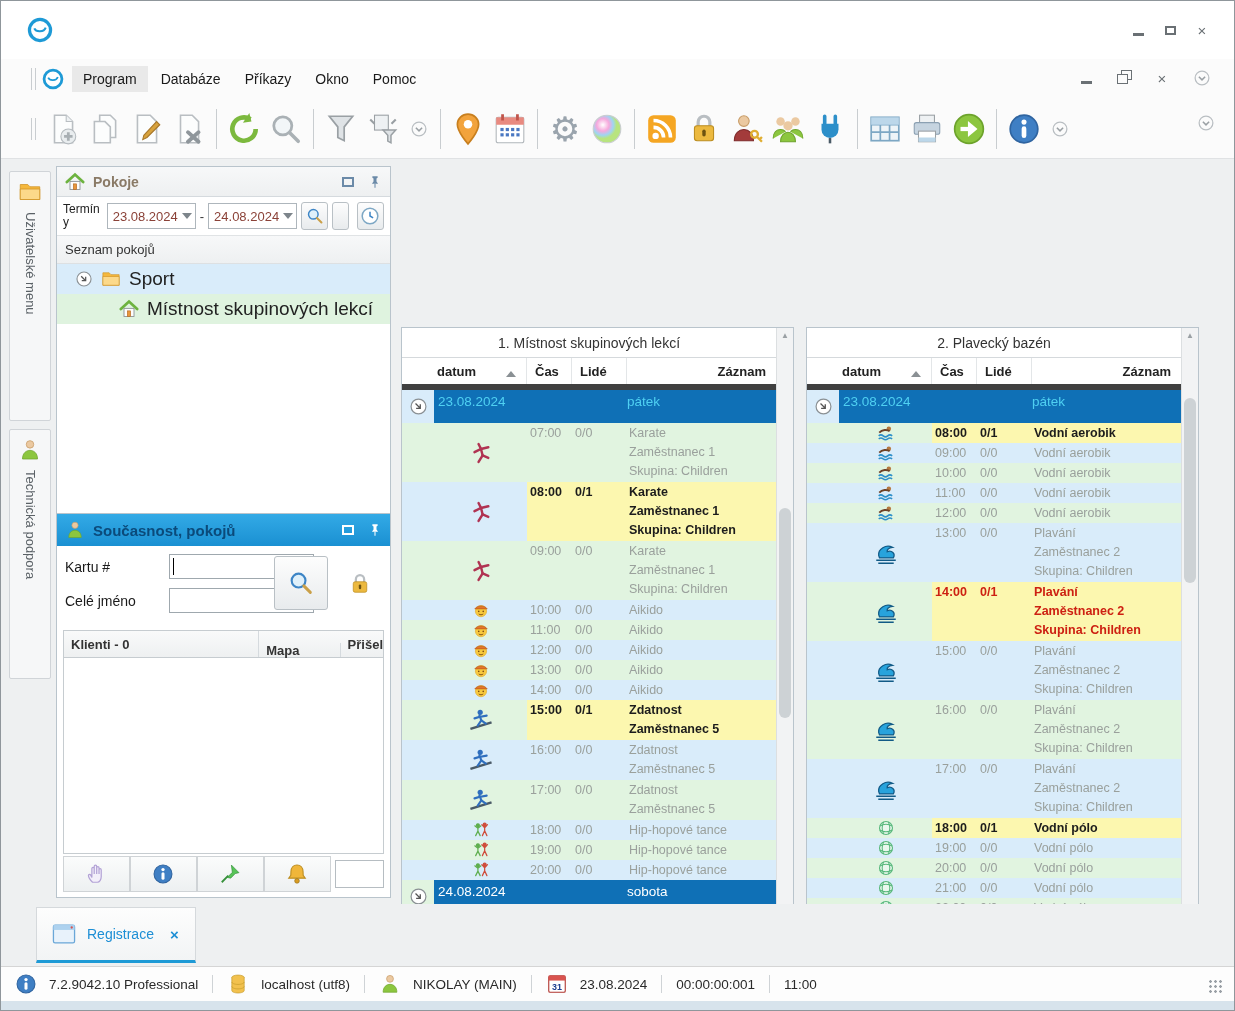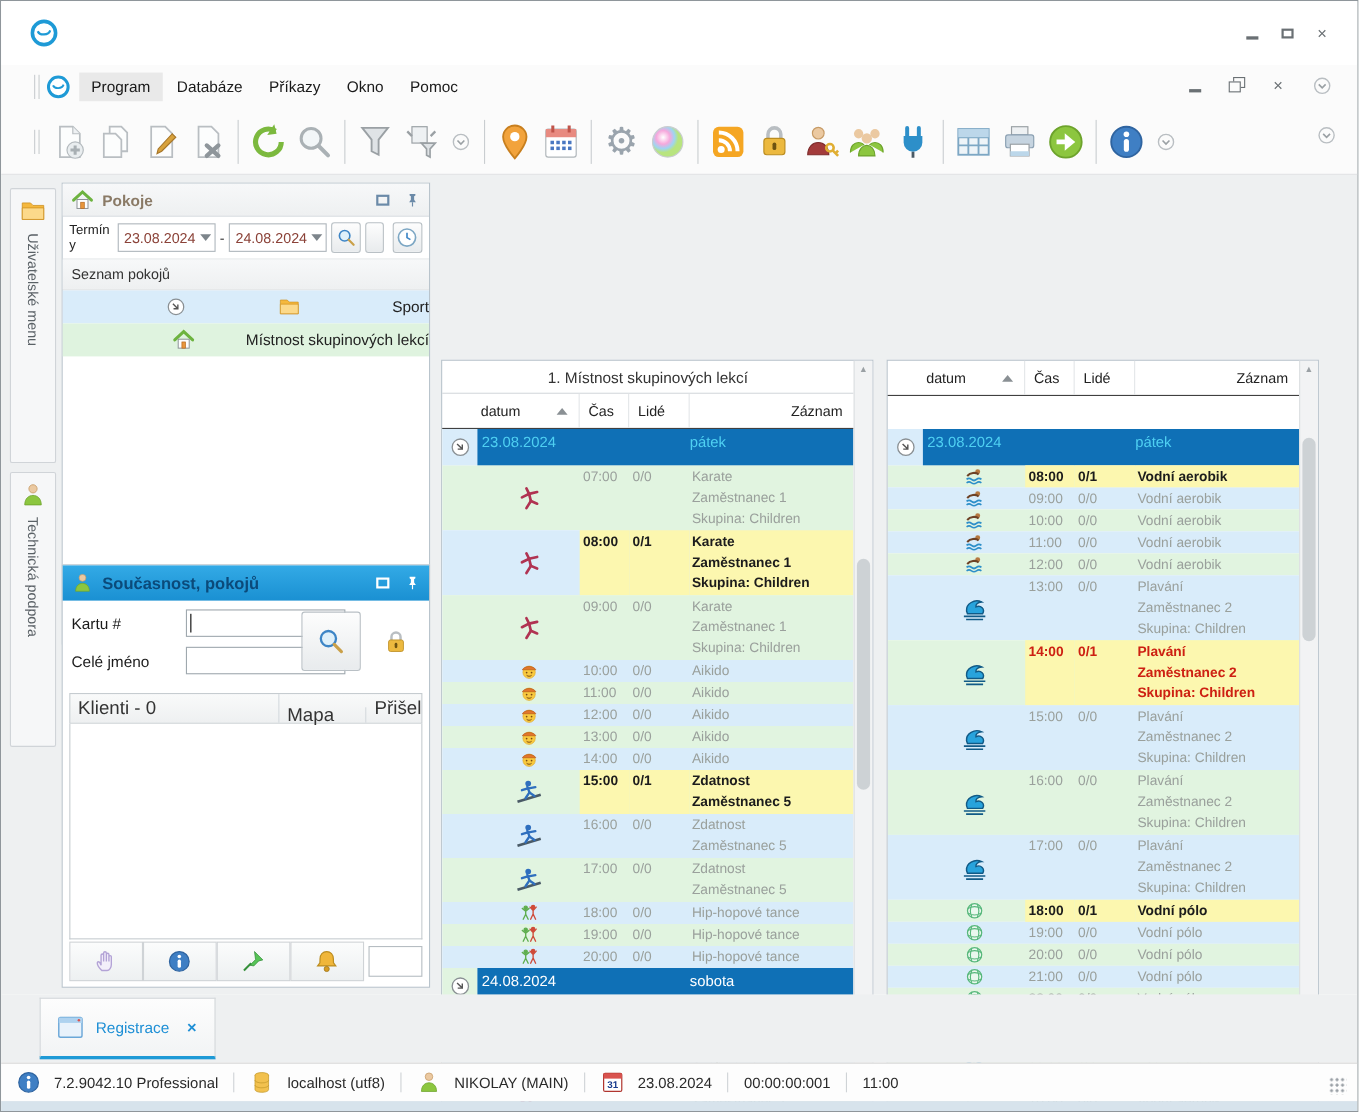--- a/index.html
+++ b/index.html
@@ -46,45 +46,45 @@
   .head-ico { display:flex; align-items:center; gap:14px; color:#6b8aa8; }
   .mini-box { width:12px; height:10px; border:2px solid #6b8aa8; }
 
   
   .terminy-row { display:flex; align-items:center; padding:5px 6px; gap:4px; border-bottom:1px solid #e0e3e5; }
   .terminy-label { width:44px; font-size:12px; color:#222; word-break:break-word; line-height:13px; }
   .date-select { width:98px; height:26px; border:1px solid #aeb6bc; background:#fff; display:flex; align-items:center; font-size:13px; color:#8b4238; padding-left:5px; overflow:hidden; white-space:nowrap; position:relative; }
   .date-select .dd { position:absolute; right:3px; top:9px; width:0; height:0; border-left:5px solid transparent; border-right:5px solid transparent; border-top:6px solid #7d858b; }
   .mini-btn { height:28px; border:1px solid #b9c0c5; background:linear-gradient(#fdfdfd,#e8ebed); display:flex; align-items:center; justify-content:center; border-radius:3px; }
   .list-subhead { height:28px; background:linear-gradient(#f7f8f9,#eef0f1); border-bottom:1px solid #dde0e2; display:flex; align-items:center; font-size:13px; color:#333; padding-left:8px; }
-  .tree-row { height:30px; display:flex; align-items:center; font-size:14px; color:#222; gap:8px;justify-content:space-between; }
+  .tree-row { height:30px; display:flex; align-items:center; font-size:19px; color:#222; gap:8px; }
   .tree-row.shade-blue { background:#d9ecfa; }
   .tree-row.shade-green { background:#dff3df; }
 
   
   .vis-head { height:32px; background:linear-gradient(#33aae6,#1a90d2); display:flex; align-items:center; gap:8px; padding:0 8px; }
   .vis-head .dtitle { flex:1; font-size:15px; font-weight:bold; color:#0b4a7a; }
   .vis-form { padding:8px 24px 4px 8px; position:relative; }
   .form-row { display:flex; align-items:center; margin-bottom:9px; }
   .form-label { width:104px; font-size:14px; color:#1a1a1a; }
   .form-input { width:145px; height:25px; border:1px solid #9fa8ae; background:#fff; position:relative; }
   .caret { position:absolute; left:3px; top:3px; width:1px; height:17px; background:#000; }
   .search-big { position:absolute; right:62px; top:10px; width:54px; height:54px; }
   .lock-pos { position:absolute; right:18px; top:26px; }
   .vis-table-head { display:flex; height:28px; border-top:1px solid #c6ccd0; border-bottom:1px solid #c6ccd0; background:linear-gradient(#f9fafa,#eef0f1); margin:4px 6px 0 6px; border-left:1px solid #c6ccd0; border-right:1px solid #c6ccd0; }
-  .vth { font-size:17px; color:#333; display:flex; align-items:center; padding-left:7px; border-right:1px solid #d5dade; }
+  .vth { font-size:13px; color:#333; display:flex; align-items:center; padding-left:7px; border-right:1px solid #d5dade;font-weight:bold; }
   .vis-body { margin:0 6px; height:196px; border-left:1px solid #c6ccd0; border-right:1px solid #c6ccd0; border-bottom:1px solid #c6ccd0; background:#fff; }
   .vis-footer { position:absolute; bottom:5px; left:6px; right:6px; display:flex; }
   .foot-btn { width:82px; height:36px; border:1px solid #cfd3d6; background:linear-gradient(#fbfcfc,#edf0f1); display:flex; align-items:center; justify-content:center; }
   .foot-blank { width:60px; height:28px; border:1px solid #b6bdc2; background:#fff; margin-left:4px; margin-top:4px; }
 
   
   .sched { position:absolute; top:168px; width:393px; height:707px; background:#fff; border:1px solid #b9c4cc; }
   .sched-title { height:30px; display:flex; align-items:center; justify-content:center; font-size:14px; color:#333; border-bottom:1px solid #d5d9dc; margin-right:17px; }
-  .sched-cols { height:32px; display:grid; grid-template-columns:125px 45px 55px 1fr; border-bottom:1px solid #404040; margin-right:17px; }
+  .sched-cols { height:32px; display:grid; grid-template-columns:125px 45px 55px 1fr; border-bottom:6px solid #404040; margin-right:17px;font-weight:bold; }
   .sc-cell { font-size:13px; color:#222; display:flex; align-items:center; border-right:1px solid #e3e6e8; position:relative; padding-left:8px; }
   .sc-cell.first { padding-left:35px; }
   .sort-arrow { position:absolute; right:10px; top:13px; width:0; height:0; border-left:5px solid transparent; border-right:5px solid transparent; border-bottom:6px solid #8a9094; }
   .rows-view { position:absolute; top:62px; bottom:18px; left:0; right:17px; overflow:hidden; }
   .srow { display:grid; grid-template-columns:32px 93px 45px 55px 1fr; font-size:12.5px; }
   .bg-blue { background:#d9ecfa; } .bg-green { background:#e1f4e0; }
   .cell { padding:1px 0 0 3px; color:#9aa09c; line-height:19px; }
   .cell.rec { padding-left:2px; }
   .sel { background:#fcf7af; color:#1c1c1c; font-weight:bold; }
   .sel.alert-red { color:#cd2012; }
@@ -987,20 +987,21 @@
             </span>
           </div>
         </div>
         <div class="vscroll">
           <span class="varrow" style="top:3px;">▲</span>
           <span class="varrow" style="bottom:3px;">▼</span>
           <span class="vthumb" style="top: 180px; height: 210px;"></span>
         </div>
       </div>
     <div class="sched" style="left:805px;">
+        <div class="sched-title">2. Plavecký bazén</div>
         <div class="sched-cols">
           <span class="sc-cell first">datum<span class="sort-arrow"></span></span>
           <span class="sc-cell">Čas</span>
           <span class="sc-cell">Lidé</span>
           <span class="sc-cell" style="border-right: none; justify-content: flex-end; padding-right: 10px;">Záznam</span>
         </div>
         <div class="rows-view">
           <div class="group-row g-active">
             <span class="g-stub bg-blue">
               <span class="ico">

